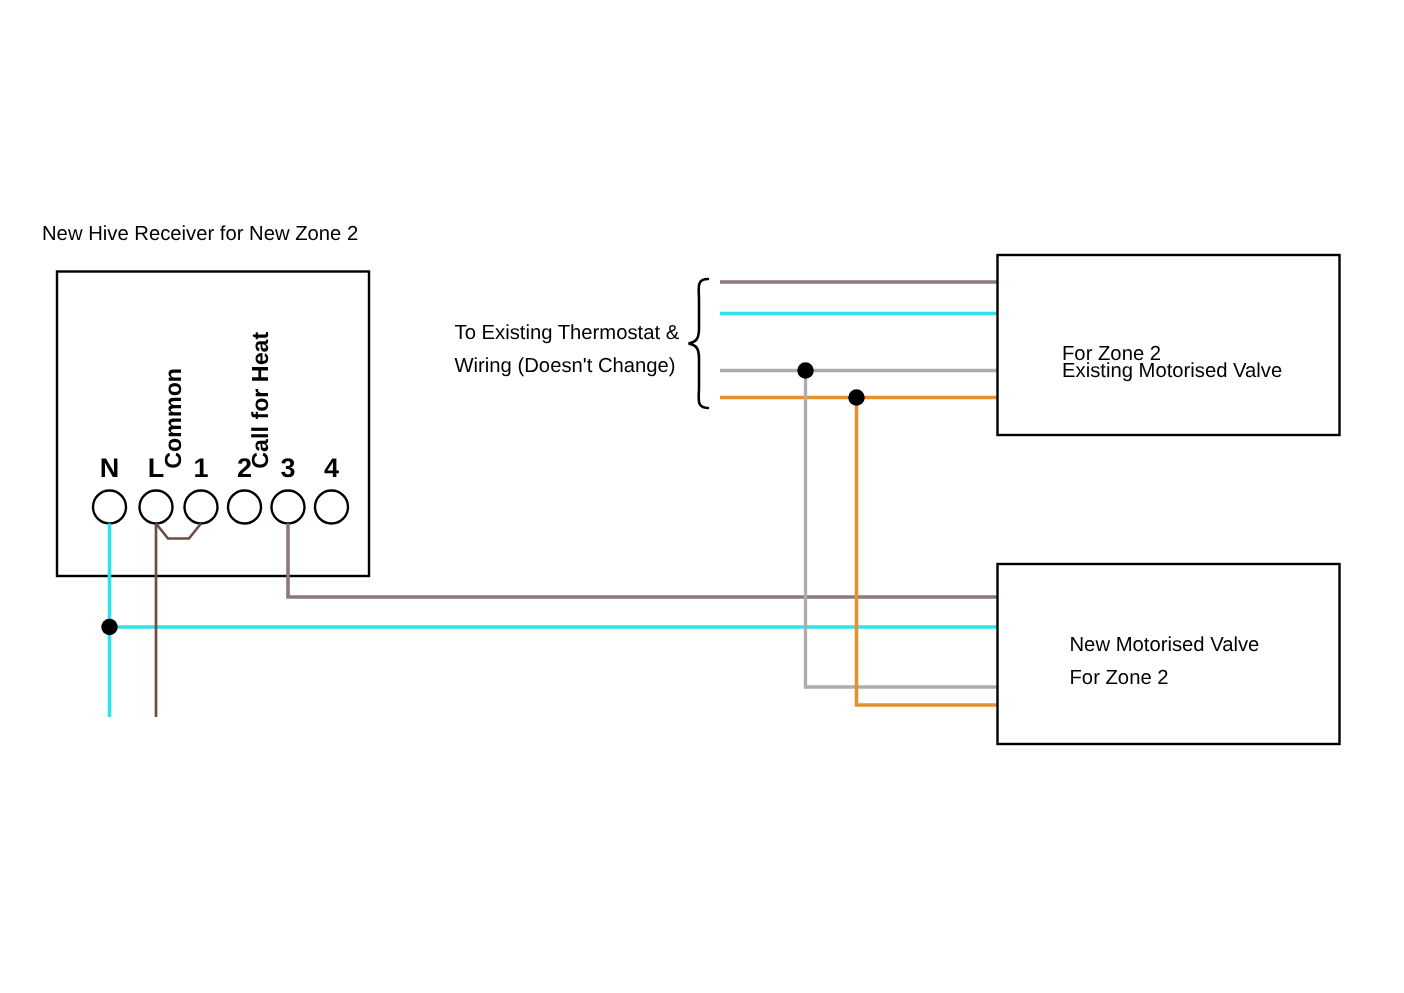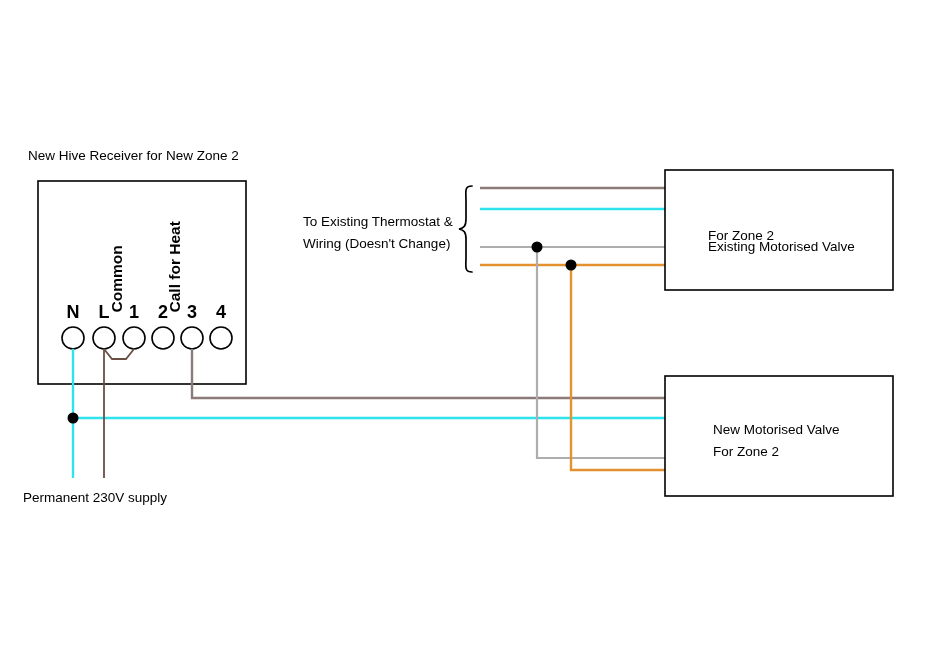--- a/index.html
+++ b/index.html
@@ -148,15 +148,14 @@
 
   <div class="lbl lbl-box" style="left:708px; top:205px;margin-top:32px;">Existing Motorised Valve</div>
   <div class="lbl lbl-box" style="left:708px; top:226px;">For Zone 2</div>
 
   <div class="lbl lbl-box" style="left:713px; top:420px;">New Motorised Valve</div>
   <div class="lbl lbl-box" style="left:713px; top:442px;">For Zone 2</div>
 
   <div class="lbl lbl-note" style="left:303px; top:212px;">To Existing Thermostat &amp;</div>
   <div class="lbl lbl-note" style="left:303px; top:234px;">Wiring (Doesn't Change)</div>
 
-  <div class="lbl lbl-supply" style="left:23px; top:488px;">Permanent 230V supply</div>
 
 </div>
 
 </body></html>

